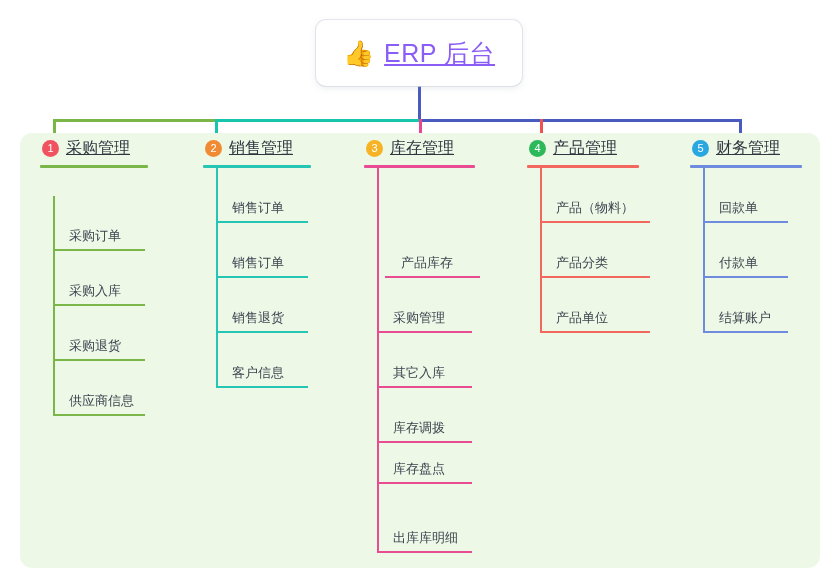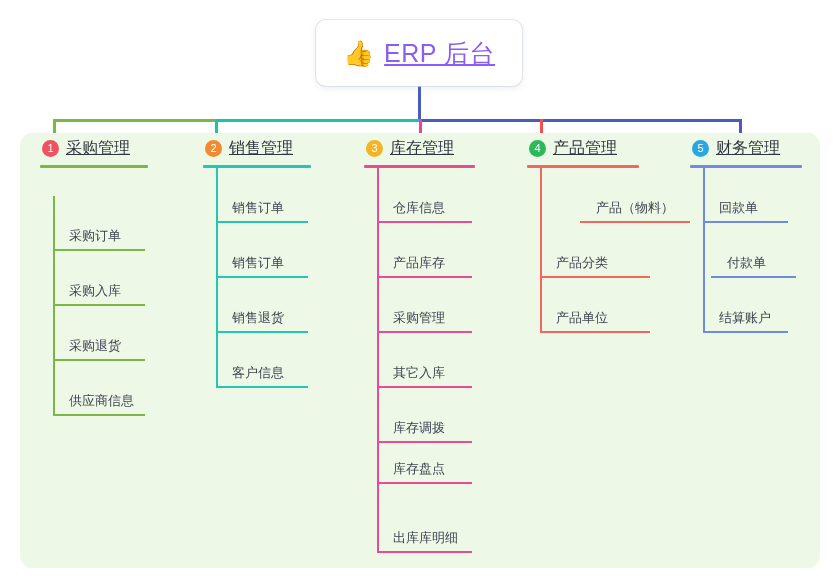--- a/index.html
+++ b/index.html
@@ -203,25 +203,21 @@
       </div>
     </div>
     <div class="column" style="left: 364px; width: 115px;">
       <div class="col-header">
         <span class="badge" style="background: rgb(245, 179, 37);">3</span>
         <span class="col-title">库存管理</span>
       </div>
       <div class="col-underline" style="width: 111px; background: rgb(234, 76, 148);"></div>
       <div class="col-body" style="height: 385px;">
         <div class="spine" style="height: 385px; background: rgb(234, 76, 148);"></div>
-        <div class="leaf" style="top: 0px; width: 95px;">
-          <span class="leaf-label">仓库信息</span>
-          <div class="leaf-underline" style="width: 95px; background: rgb(234, 76, 148);"></div>
-        </div>
-        <div class="leaf" style="top: 55px; width: 95px;">
+        <div class="leaf" style="top: 55px; width: 95px; margin-left: 8px;">
           <span class="leaf-label">产品库存</span>
           <div class="leaf-underline" style="width: 95px; background: rgb(234, 76, 148);"></div>
         </div>
         <div class="leaf" style="top: 110px; width: 95px;">
           <span class="leaf-label">采购管理</span>
           <div class="leaf-underline" style="width: 95px; background: rgb(234, 76, 148);"></div>
         </div>
         <div class="leaf" style="top: 165px; width: 95px;">
           <span class="leaf-label">其它入库</span>
           <div class="leaf-underline" style="width: 95px; background: rgb(234, 76, 148);"></div>
@@ -241,21 +237,21 @@
       </div>
     </div>
     <div class="column" style="left: 527px; width: 130px;">
       <div class="col-header">
         <span class="badge" style="background: rgb(46, 184, 92);">4</span>
         <span class="col-title">产品管理</span>
       </div>
       <div class="col-underline" style="width: 112px; background: rgb(242, 104, 95);"></div>
       <div class="col-body" style="height: 165px;">
         <div class="spine" style="height: 165px; background: rgb(242, 104, 95);"></div>
-        <div class="leaf" style="top: 0px; width: 110px; margin-left: 40px;">
+        <div class="leaf" style="top: 0px; width: 110px;">
           <span class="leaf-label">产品（物料）</span>
           <div class="leaf-underline" style="width: 110px; background: rgb(242, 104, 95);"></div>
         </div>
         <div class="leaf" style="top: 55px; width: 110px;">
           <span class="leaf-label">产品分类</span>
           <div class="leaf-underline" style="width: 110px; background: rgb(242, 104, 95);"></div>
         </div>
         <div class="leaf" style="top: 110px; width: 110px;">
           <span class="leaf-label">产品单位</span>
           <div class="leaf-underline" style="width: 110px; background: rgb(242, 104, 95);"></div>
@@ -267,21 +263,21 @@
         <span class="badge" style="background: rgb(41, 167, 224);">5</span>
         <span class="col-title">财务管理</span>
       </div>
       <div class="col-underline" style="width: 112px; background: rgb(111, 139, 221);"></div>
       <div class="col-body" style="height: 165px;">
         <div class="spine" style="height: 165px; background: rgb(111, 139, 221);"></div>
         <div class="leaf" style="top: 0px; width: 85px;">
           <span class="leaf-label">回款单</span>
           <div class="leaf-underline" style="width: 85px; background: rgb(111, 139, 221);"></div>
         </div>
-        <div class="leaf" style="top: 55px; width: 85px; margin-left: 8px;">
+        <div class="leaf" style="top: 55px; width: 85px;">
           <span class="leaf-label">付款单</span>
           <div class="leaf-underline" style="width: 85px; background: rgb(111, 139, 221);"></div>
         </div>
         <div class="leaf" style="top: 110px; width: 85px;">
           <span class="leaf-label">结算账户</span>
           <div class="leaf-underline" style="width: 85px; background: rgb(111, 139, 221);"></div>
         </div>
       </div>
     </div>
   </div>

